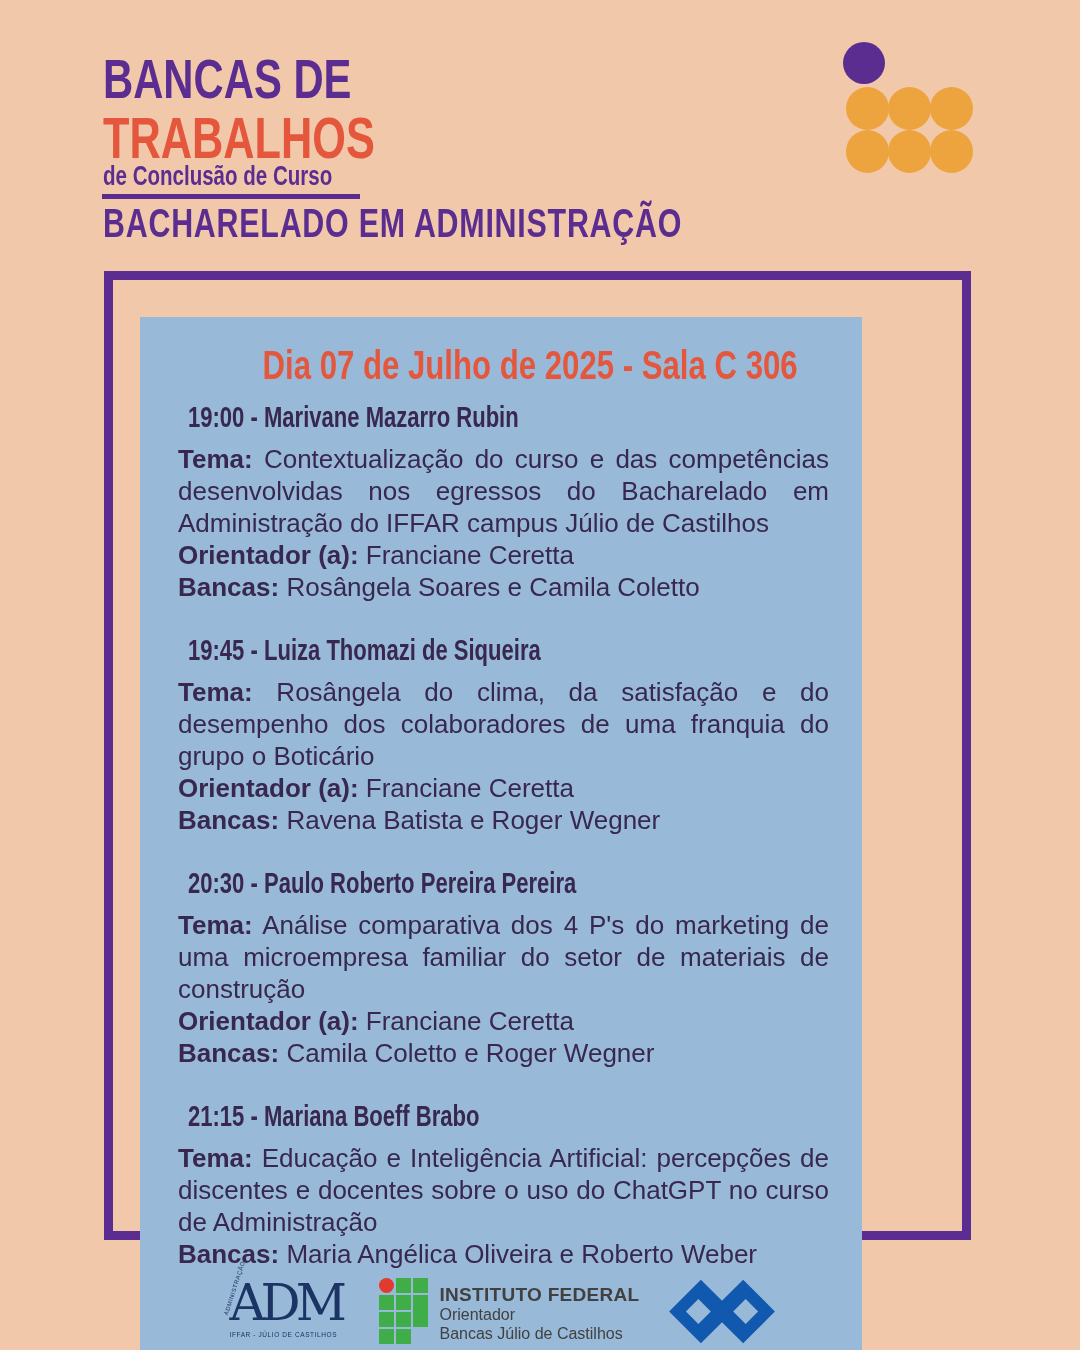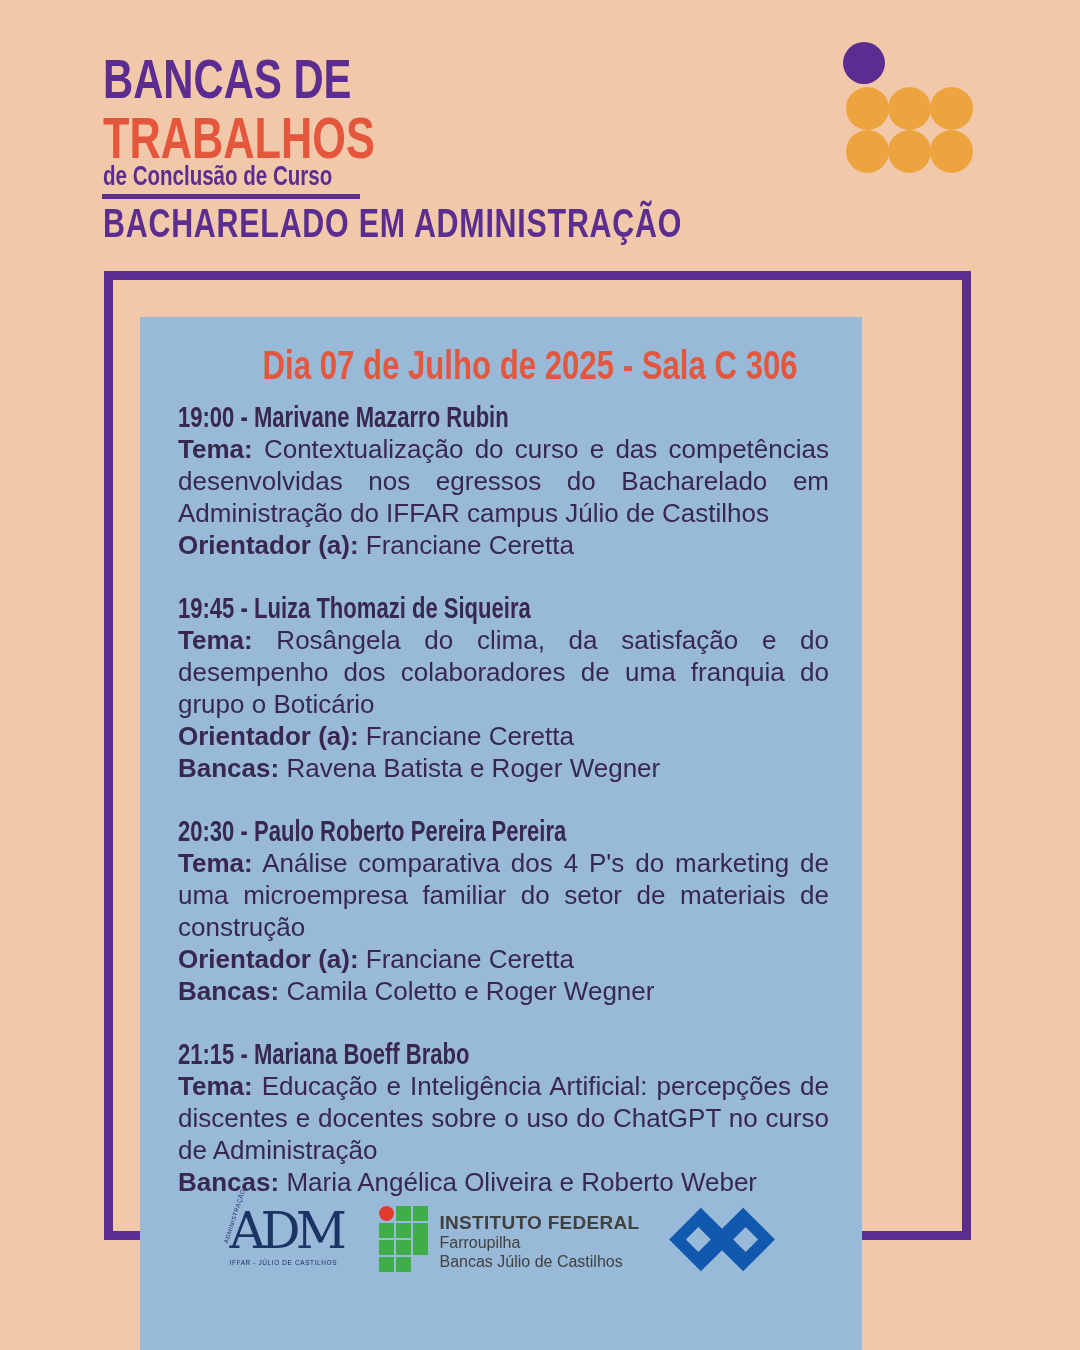--- a/index.html
+++ b/index.html
@@ -31,21 +31,21 @@
   
   .frame{position:absolute; left:104px; top:271px; width:849px; height:951px;
          border:9px solid var(--purple); z-index:1;}
   .panel{position:absolute; left:140px; top:317px; width:722px; height:1042px;
          background:var(--panel-blue); z-index:2; box-sizing:border-box;
          padding:26px 33px 0 38px;}
   .panel-title{text-align:center; font-size:41px; line-height:44px; font-weight:bold; color:var(--orange);}
 
   .entry{margin-top:31px;}
   .entry.first{margin-top:14px;}
-  .entry-heading{margin:0; font-size:29px; line-height:32px; font-weight:bold; color:var(--ink);}
+  .entry-heading{margin:10px; font-size:29px; line-height:32px; font-weight:bold; color:var(--ink);}
   .body-par{margin:0; font-size:26px; line-height:32px; color:var(--ink);}
   .tema{text-align:justify;}
   .lbl{font-weight:bold;}
 
   
   .logos{margin-top:8px; display:flex; align-items:flex-start; justify-content:center; gap:26px; height:88px;}
   .adm-logo{position:relative; text-align:center; color:var(--navy); width:100px;}
   .adm-text{font-family:"DejaVu Serif", serif; font-size:50px; line-height:1; letter-spacing:-5px; color:var(--navy);}
   .adm-vert{position:absolute; left:-6px; top:36px; font-size:6px; letter-spacing:0.5px; color:var(--navy);
             transform:rotate(-72deg); transform-origin:0 0; white-space:nowrap;}
@@ -83,20 +83,21 @@
 
   <div class="frame"></div>
 
   <section class="panel">
     <div class="panel-title"><span class="cond-c">Dia 07 de Julho de 2025 - Sala C 306</span></div>
 
     <article class="entry first">
       <h3 class="entry-heading"><span class="cond">19:00 - Marivane Mazarro Rubin</span></h3>
       <p class="body-par tema"><b class="lbl">Tema:</b> <span>Contextualização do curso e das competências desenvolvidas nos egressos do Bacharelado em Administração do IFFAR campus Júlio de Castilhos</span></p>
       <p class="body-par"><b class="lbl">Orientador (a):</b> <span>Franciane Ceretta</span></p>
+      <p class="body-par"><b class="lbl">Bancas:</b> <span>Rosângela Soares e Camila Coletto</span></p>
     </article>
 
     <article class="entry">
       <h3 class="entry-heading"><span class="cond">19:45 - Luiza Thomazi de Siqueira</span></h3>
       <p class="body-par tema"><b class="lbl">Tema:</b> <span>Rosângela do clima, da satisfação e do desempenho dos colaboradores de uma franquia do grupo o Boticário</span></p>
       <p class="body-par"><b class="lbl">Orientador (a):</b> <span>Franciane Ceretta</span></p>
       <p class="body-par"><b class="lbl">Bancas:</b> <span>Ravena Batista e Roger Wegner</span></p>
     </article>
 
     <article class="entry">
@@ -128,21 +129,21 @@
           <div class="ifc"></div>
           <div class="ifc"></div>
           <div class="ifc ifc-tall"></div>
           <div class="ifc"></div>
           <div class="ifc"></div>
           <div class="ifc"></div>
           <div class="ifc"></div>
         </div>
         <div class="if-text">
           <div class="if-l1">INSTITUTO FEDERAL</div>
-          <div class="if-l2">Farroupilha</div>
+          <div class="if-l2">Orientador</div>
           <div class="if-l3">Bancas Júlio de Castilhos</div>
         </div>
       </div>
 
       <svg class="diamond-svg" viewBox="0 0 360 214" width="112" height="67" xmlns="http://www.w3.org/2000/svg">
         <path fill="#1159ae" fill-rule="evenodd" d="M10,107 L112,5 L215,107 L112,209 Z M64,107 L104,67 L144,107 L104,147 Z"></path>
         <path fill="#1159ae" fill-rule="evenodd" d="M145,107 L248,5 L350,107 L248,209 Z M216,107 L256,67 L296,107 L256,147 Z"></path>
       </svg>
 
     </div>

